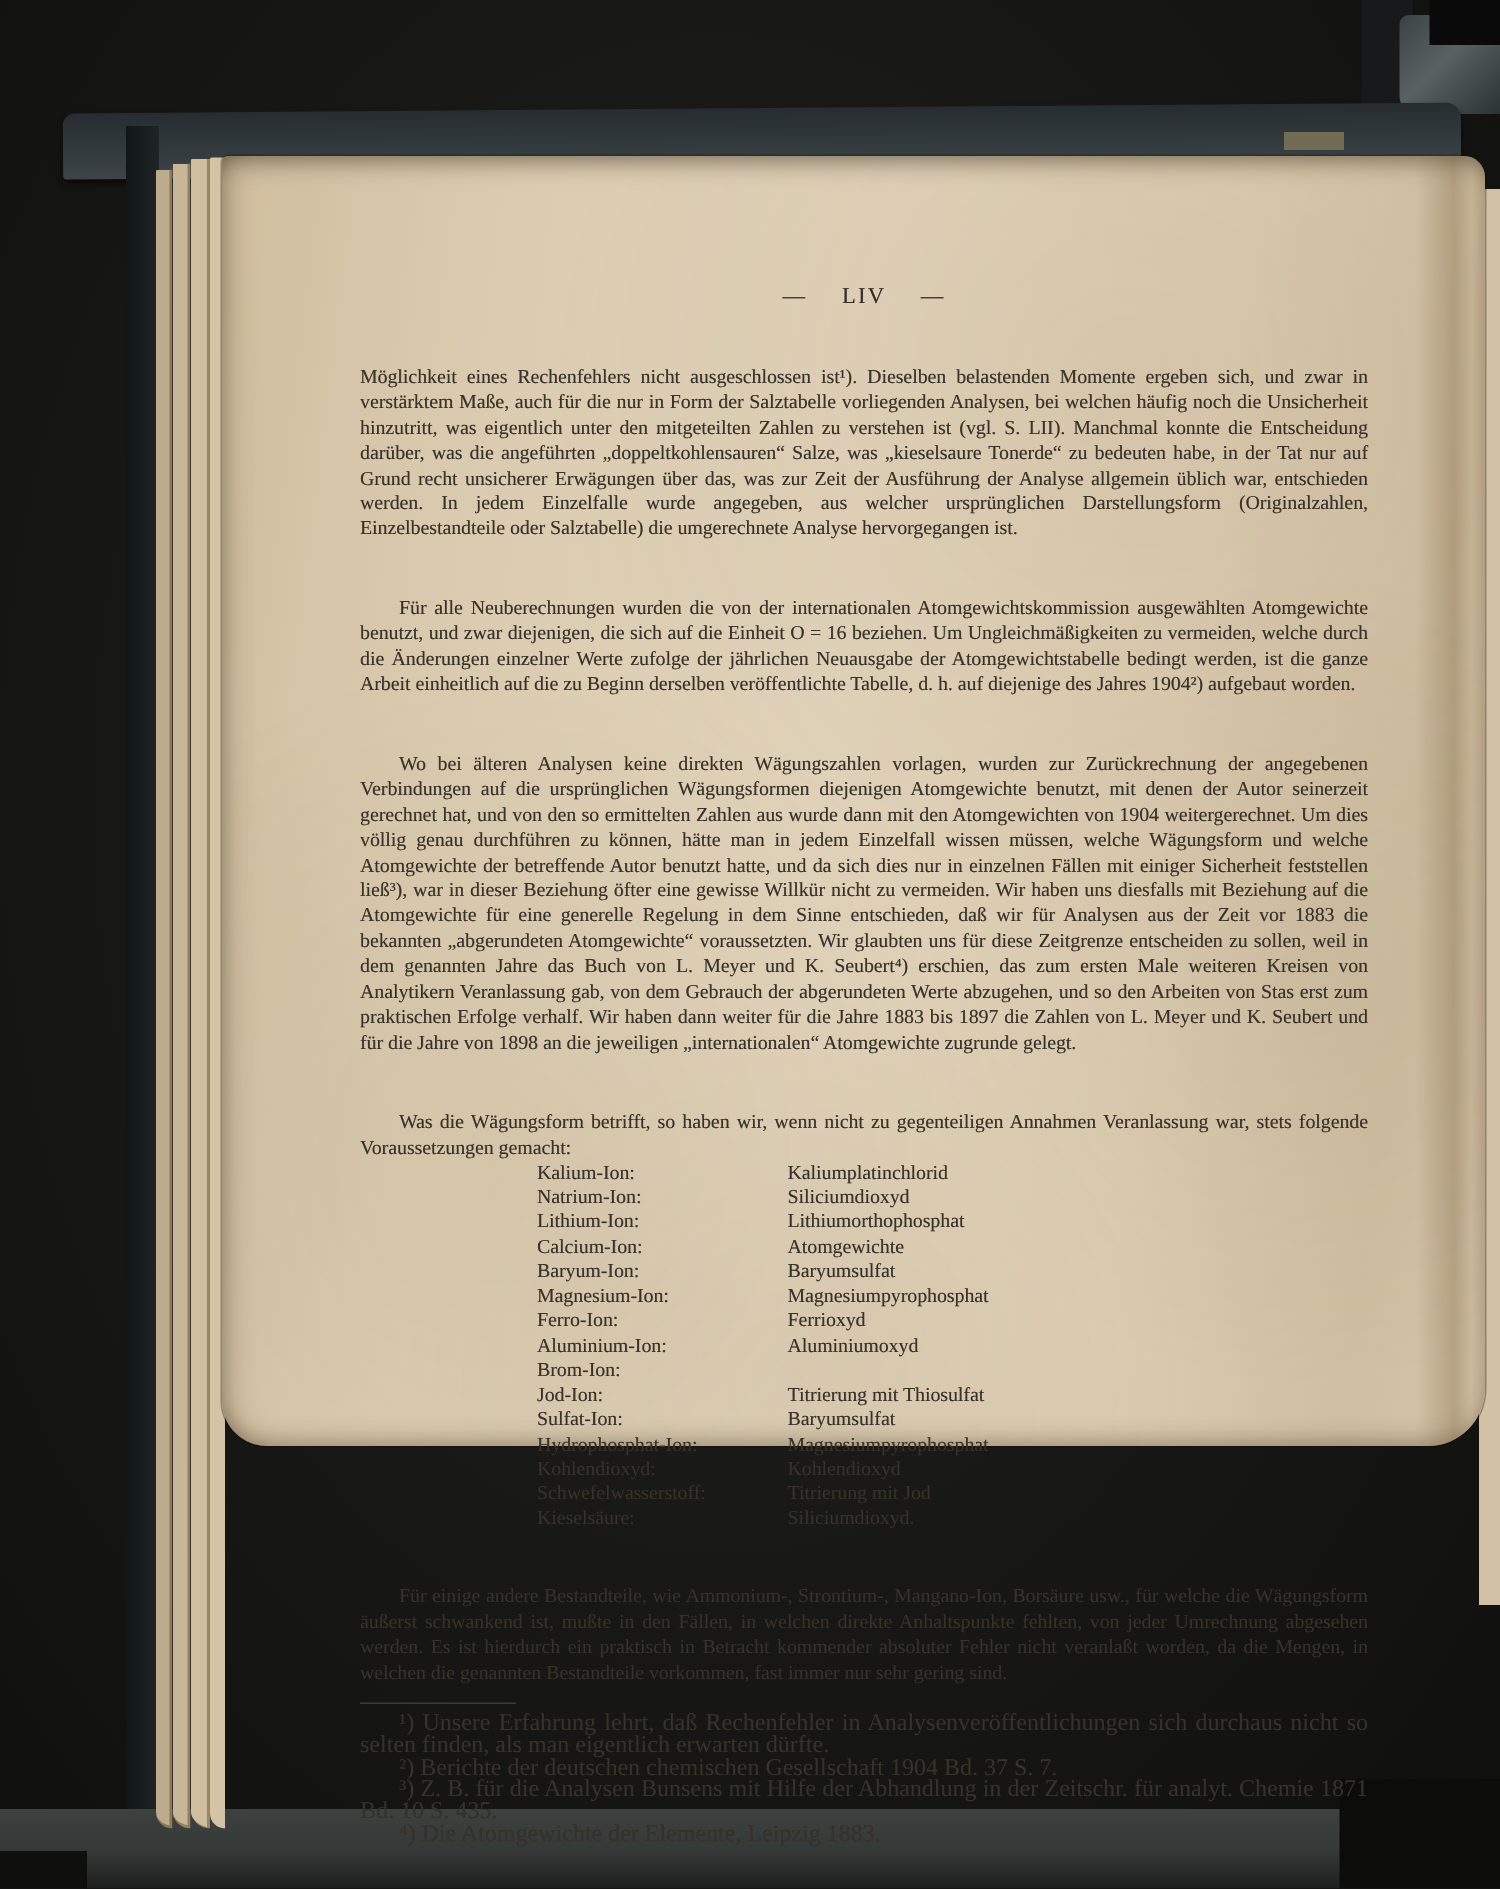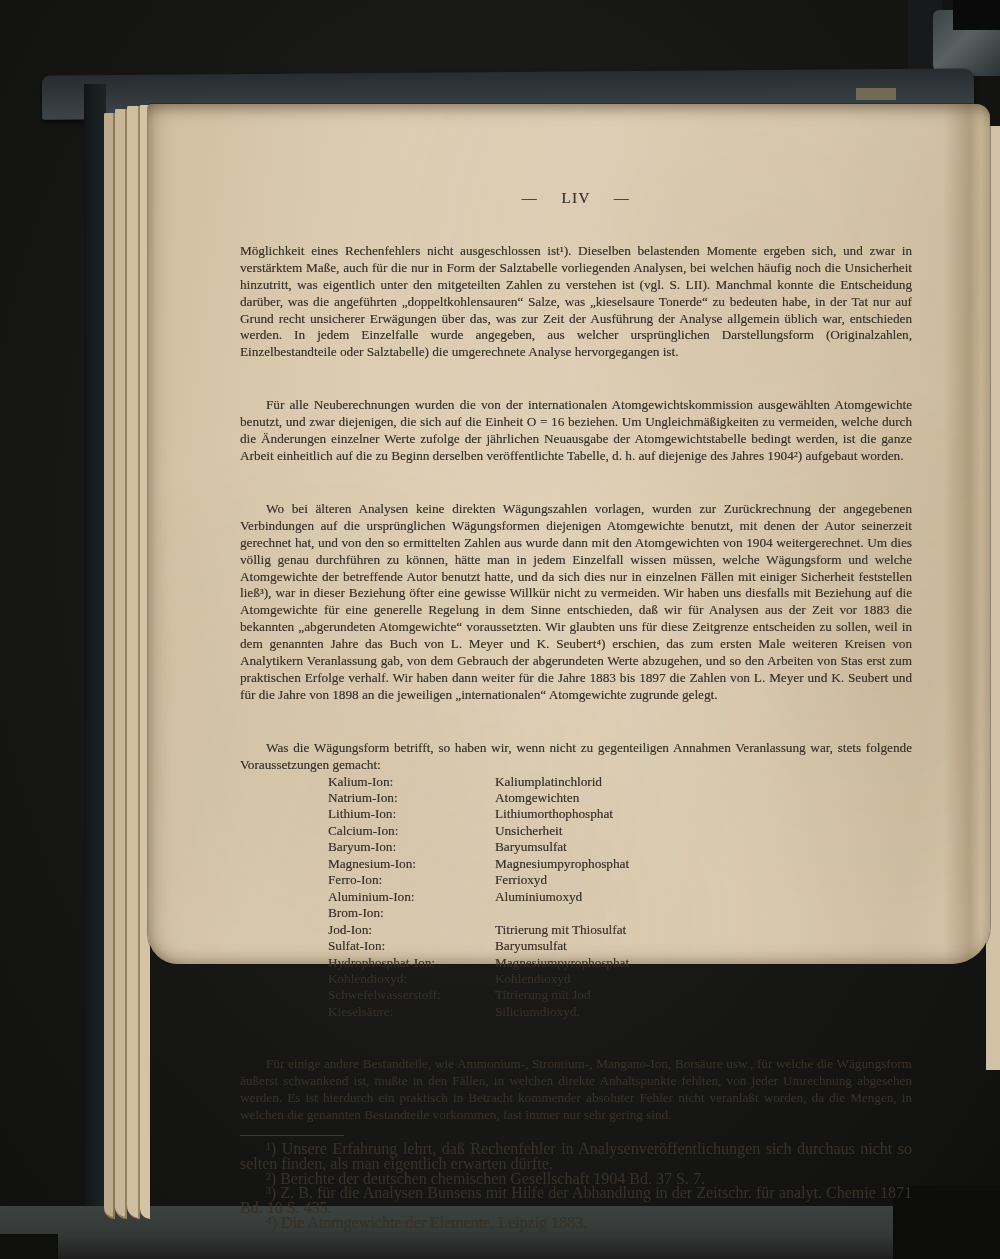--- a/index.html
+++ b/index.html
@@ -70,21 +70,21 @@
   
   .text-block { position:absolute; left:92px; top:86px; width:672px; z-index:2;
     color:#37322a; font-size:13.2px; line-height:16.9px; text-align:justify;
     text-shadow:0.2px 0.2px 0.3px rgba(45,38,28,.45);
   }
   .page-header { text-align:center; font-size:15px; letter-spacing:1.5px; word-spacing:18px;
     margin-bottom:15px; color:#332e27; }
   .para { text-indent:26px;margin-top:36px; }
   .para.continuation { text-indent:0; }
 
-  .assumptions { margin-left:88px; }
+  .assumptions { margin-left:118px; }
   .assumption-row { display:flex; line-height:16.45px; text-align:left; }
   .ion  { width:167px; flex:none; }
   .form { flex:1; }
 
   .footnote-rule { width:104px; border-top:1.5px solid #413a30; margin:11px 0 6px 0; }
   .footnotes { font-size:16px; line-height:14.8px; }
   .footnote { text-indent:26px; }
 </style>
 </head>
 <body>
@@ -121,29 +121,29 @@
       <p class="para">Wo bei älteren Analysen keine direkten Wägungszahlen vorlagen, wurden zur Zurückrechnung der angegebenen Verbindungen auf die ursprünglichen Wägungsformen diejenigen Atomgewichte benutzt, mit denen der Autor seinerzeit gerechnet hat, und von den so ermittelten Zahlen aus wurde dann mit den Atomgewichten von 1904 weitergerechnet. Um dies völlig genau durchführen zu können, hätte man in jedem Einzelfall wissen müssen, welche Wägungsform und welche Atomgewichte der betreffende Autor benutzt hatte, und da sich dies nur in einzelnen Fällen mit einiger Sicherheit feststellen ließ³), war in dieser Beziehung öfter eine gewisse Willkür nicht zu vermeiden. Wir haben uns diesfalls mit Beziehung auf die Atomgewichte für eine generelle Regelung in dem Sinne entschieden, daß wir für Analysen aus der Zeit vor 1883 die bekannten „abgerundeten Atomgewichte“ voraussetzten. Wir glaubten uns für diese Zeitgrenze entscheiden zu sollen, weil in dem genannten Jahre das Buch von L. Meyer und K. Seubert⁴) erschien, das zum ersten Male weiteren Kreisen von Analytikern Veranlassung gab, von dem Gebrauch der abgerundeten Werte abzugehen, und so den Arbeiten von Stas erst zum praktischen Erfolge verhalf. Wir haben dann weiter für die Jahre 1883 bis 1897 die Zahlen von L. Meyer und K. Seubert und für die Jahre von 1898 an die jeweiligen „internationalen“ Atomgewichte zugrunde gelegt.</p>
       <p class="para">Was die Wägungsform betrifft, so haben wir, wenn nicht zu gegenteiligen Annahmen Veranlassung war, stets folgende Voraussetzungen gemacht:</p>
 
       <div class="assumptions">
         <div class="assumption-row">
           <span class="ion">Kalium-Ion:</span>
           <span class="form">Kaliumplatinchlorid</span>
         </div>
         <div class="assumption-row">
           <span class="ion">Natrium-Ion:</span>
-          <span class="form">Atomgewichten</span>
+          <span class="form">Siliciumdioxyd</span>
         </div>
         <div class="assumption-row">
           <span class="ion">Lithium-Ion:</span>
           <span class="form">Lithiumorthophosphat</span>
         </div>
         <div class="assumption-row">
           <span class="ion">Calcium-Ion:</span>
-          <span class="form">Unsicherheit</span>
+          <span class="form">Atomgewichte</span>
         </div>
         <div class="assumption-row">
           <span class="ion">Baryum-Ion:</span>
           <span class="form">Baryumsulfat</span>
         </div>
         <div class="assumption-row">
           <span class="ion">Magnesium-Ion:</span>
           <span class="form">Magnesiumpyrophosphat</span>
         </div>
         <div class="assumption-row">

